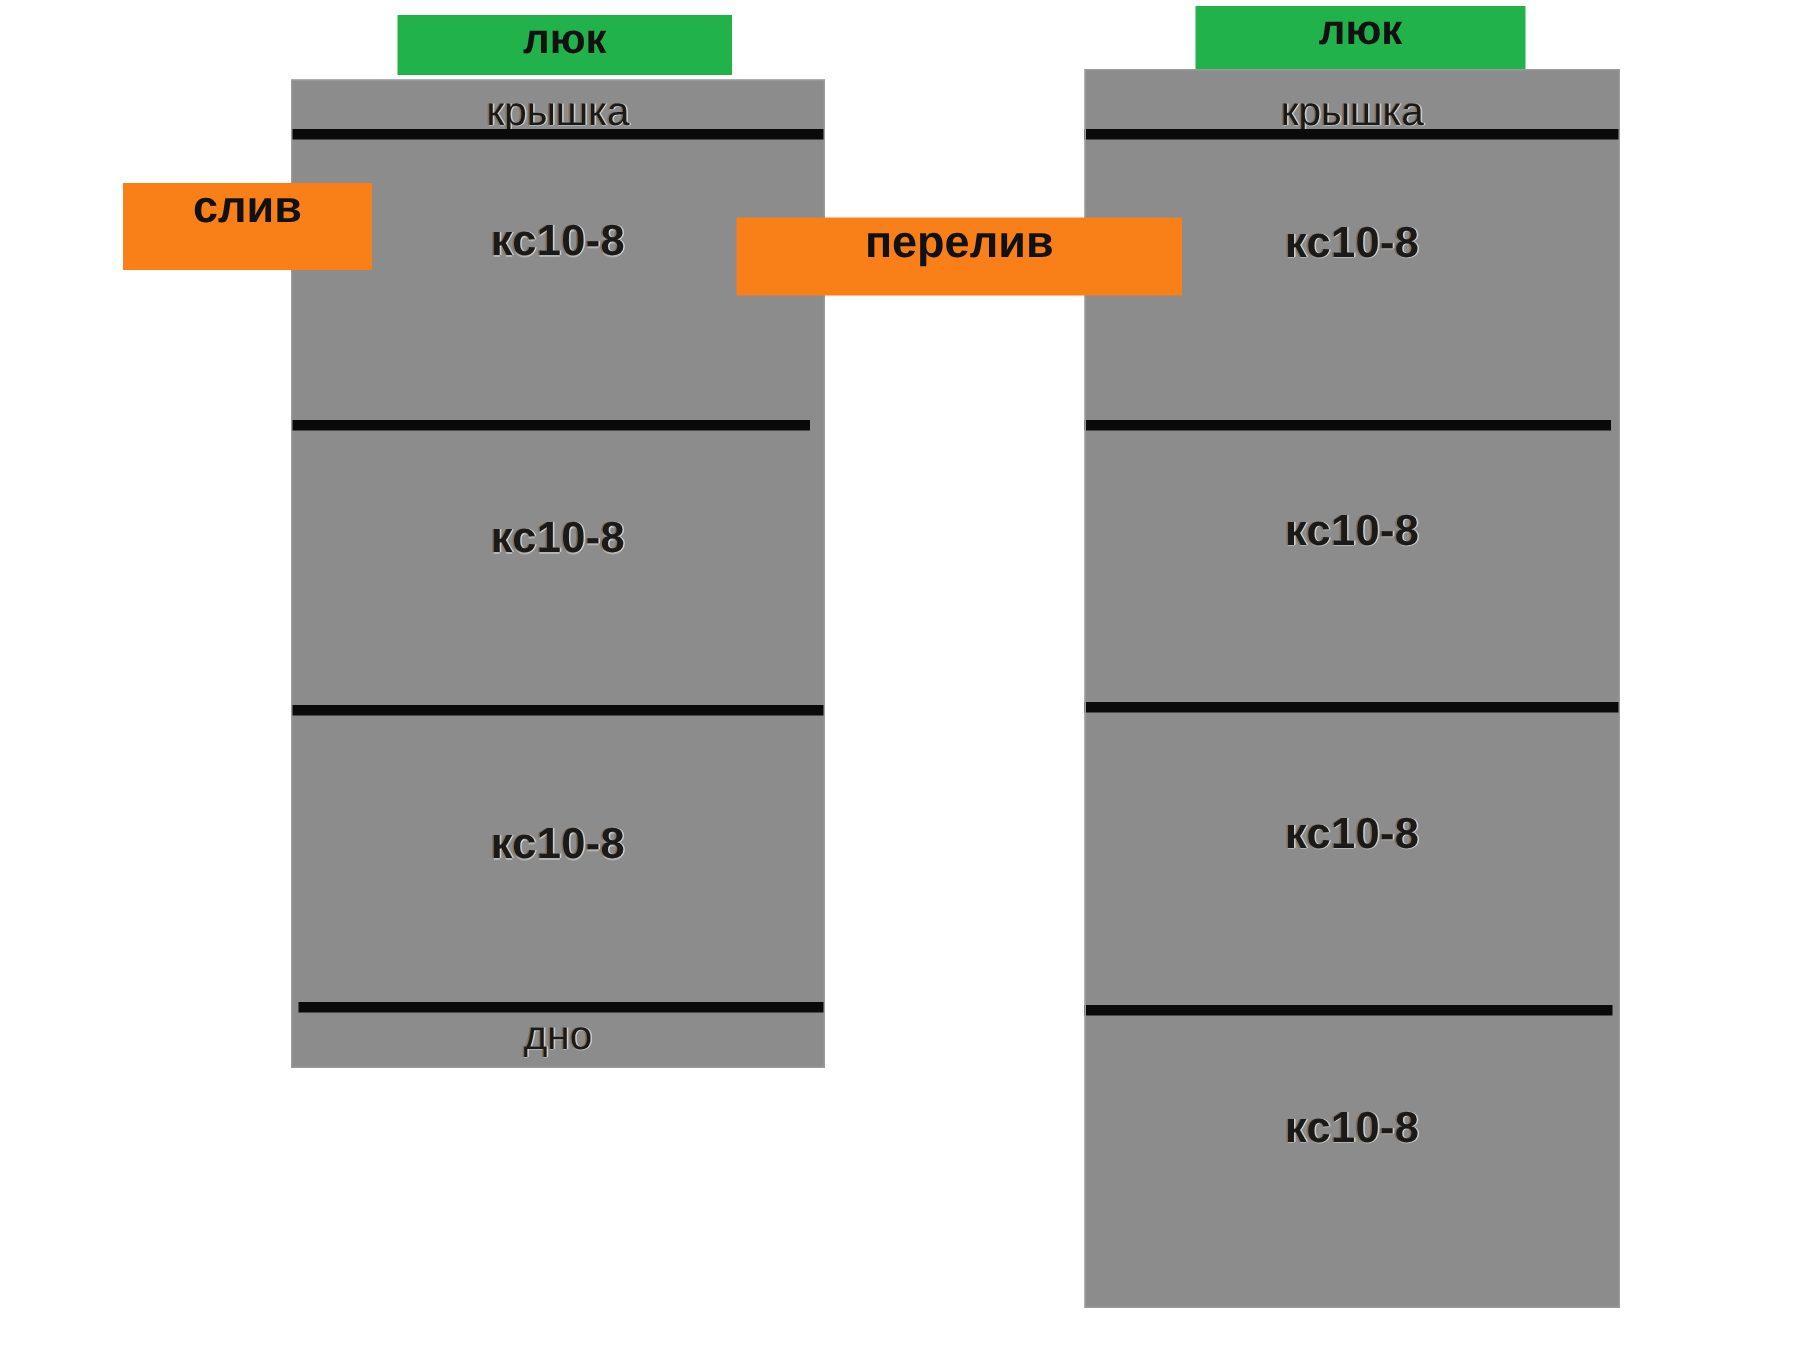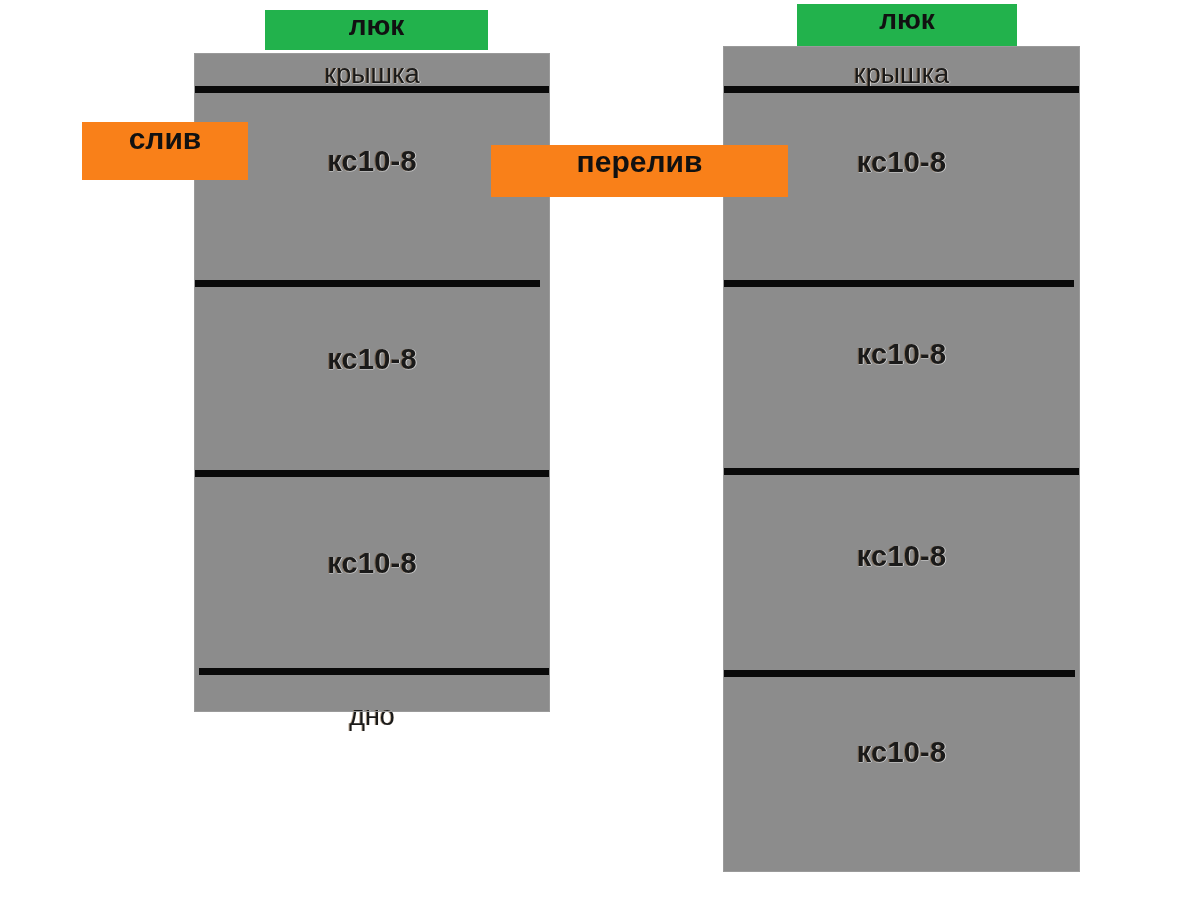--- a/index.html
+++ b/index.html
@@ -112,21 +112,21 @@
 
     <div class="ring-label ks" style="left:0; top:92px; width:356px;">кс10-8</div>
     <div class="joint" style="left:0px; top:227px; width:346px;"></div>
 
     <div class="ring-label ks" style="left:0; top:290px; width:356px;">кс10-8</div>
     <div class="joint" style="left:0px; top:417px; width:356px;"></div>
 
     <div class="ring-label ks" style="left:0; top:494px; width:356px;">кс10-8</div>
     <div class="joint" style="left:5px; top:615px; width:351px;"></div>
 
-    <div class="ring-label bottom" style="left:0; top:648px; width:356px;">дно</div>
+    <div class="ring-label bottom" style="left:0; top:622px; width:356px;">дно</div>
   </div>
 
   <div class="tank tank-right">
 
     <div class="ring-label cap" style="left:0; top:13px; width:357px;">крышка</div>
     <div class="joint" style="left:0px; top:40px; width:357px;"></div>
 
     <div class="ring-label ks" style="left:0; top:100px; width:357px;">кс10-8</div>
     <div class="joint" style="left:0px; top:234px; width:351px;"></div>
 

